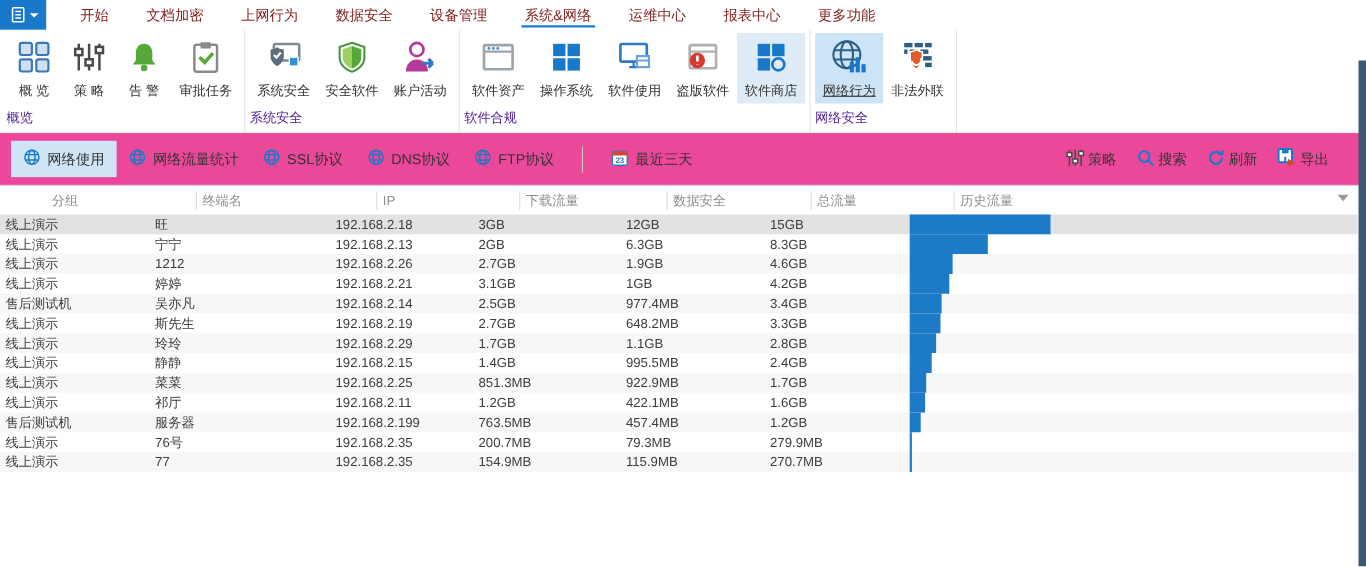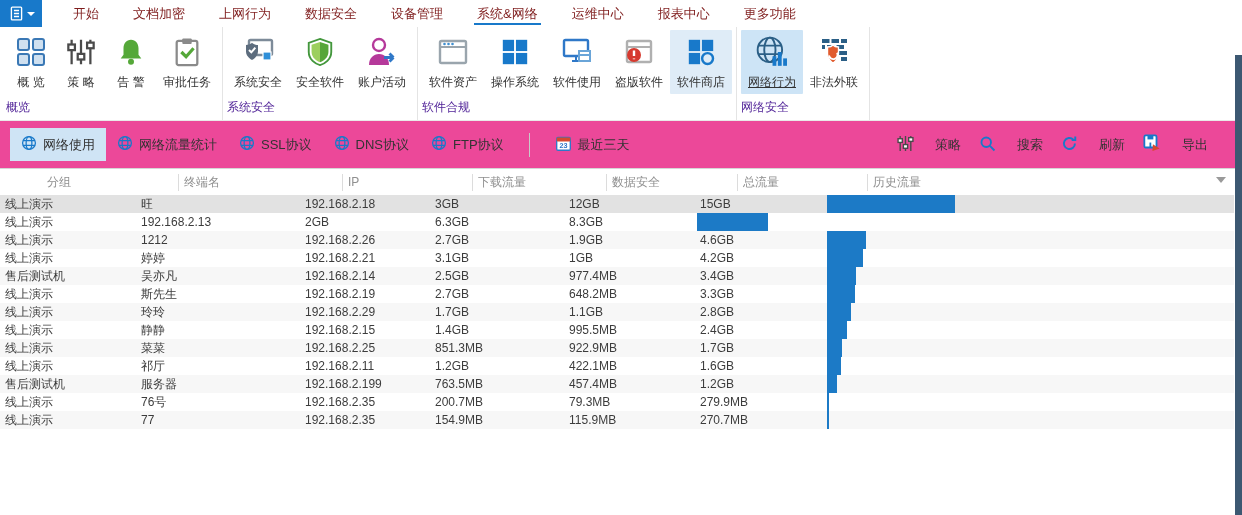--- a/index.html
+++ b/index.html
@@ -29,21 +29,21 @@
 
   
   .subbar { height:49px; background:#ec4899; border-top:1px solid #e9e9e9; border-bottom:1px solid #d6d6d6;
     display:flex; align-items:center; padding:0 34px 0 10px; }
   .tabs { display:flex; align-items:center; }
   .tab { display:flex; align-items:center; gap:6px; padding:7px 11px; cursor:pointer; color:#333; white-space:nowrap; }
   .tab.active { background:#cfe4f5; }
   .vsep { width:1px; height:24px; background:#c9c9c9; margin:0 14px; }
   .spacer { flex:1; }
   .actions { display:flex; align-items:center; gap:18px; }
-  .action { display:flex; align-items:center; gap:21px; cursor:pointer; color:#333; white-space:nowrap;text-align:center; }
+  .action { display:flex; align-items:center; gap:3px; cursor:pointer; color:#333; white-space:nowrap;text-align:center; }
 
   
   .tablewrap { position:absolute; top:170px; left:0; width:1234px; bottom:0; background:#fff; }
   .thead { display:grid; grid-template-columns:136px 164px 130px 134px 131px 130px 1fr; height:25px; align-items:center;
     color:#8f8f8f; font-size:12px; background:#fff;margin-left:42px; }
   .thead .th { padding-left:5px; height:17px; line-height:17px; border-left:1px solid #dcdcdc; cursor:pointer; position:relative; }
   .thead .th:first-child { border-left:none; }
   .th-caret { position:absolute; right:8px; top:3px; width:0; height:0; border-left:5px solid transparent; border-right:5px solid transparent; border-top:6px solid #9a9a9a; cursor:pointer; }
   .trow { display:grid; grid-template-columns:136px 164px 130px 134px 131px 130px 1fr; height:18px; align-items:center;
     font-size:12px; color:#3c3c3c; cursor:pointer; }
@@ -380,20 +380,21 @@
         <div class="td">192.168.2.18</div>
         <div class="td">3GB</div>
         <div class="td">12GB</div>
         <div class="td">15GB</div>
         <div class="td hist">
           <div class="hbar" style="width: 128px;"></div>
         </div>
       </div>
       <div class="trow">
         <div class="td">线上演示</div>
+        <div class="td">宁宁</div>
         <div class="td">192.168.2.13</div>
         <div class="td">2GB</div>
         <div class="td">6.3GB</div>
         <div class="td">8.3GB</div>
         <div class="td hist">
           <div class="hbar" style="width: 71px;"></div>
         </div>
       </div>
       <div class="trow">
         <div class="td">线上演示</div>

